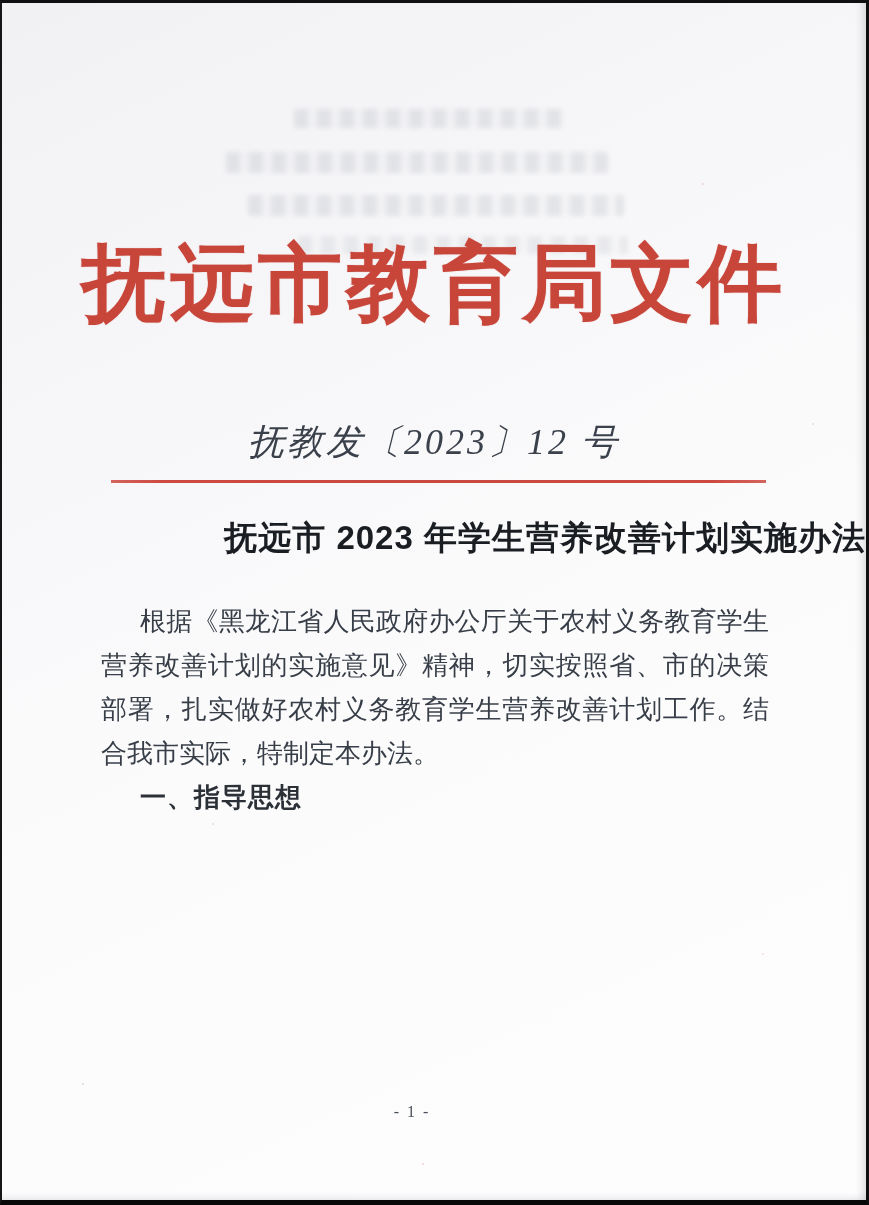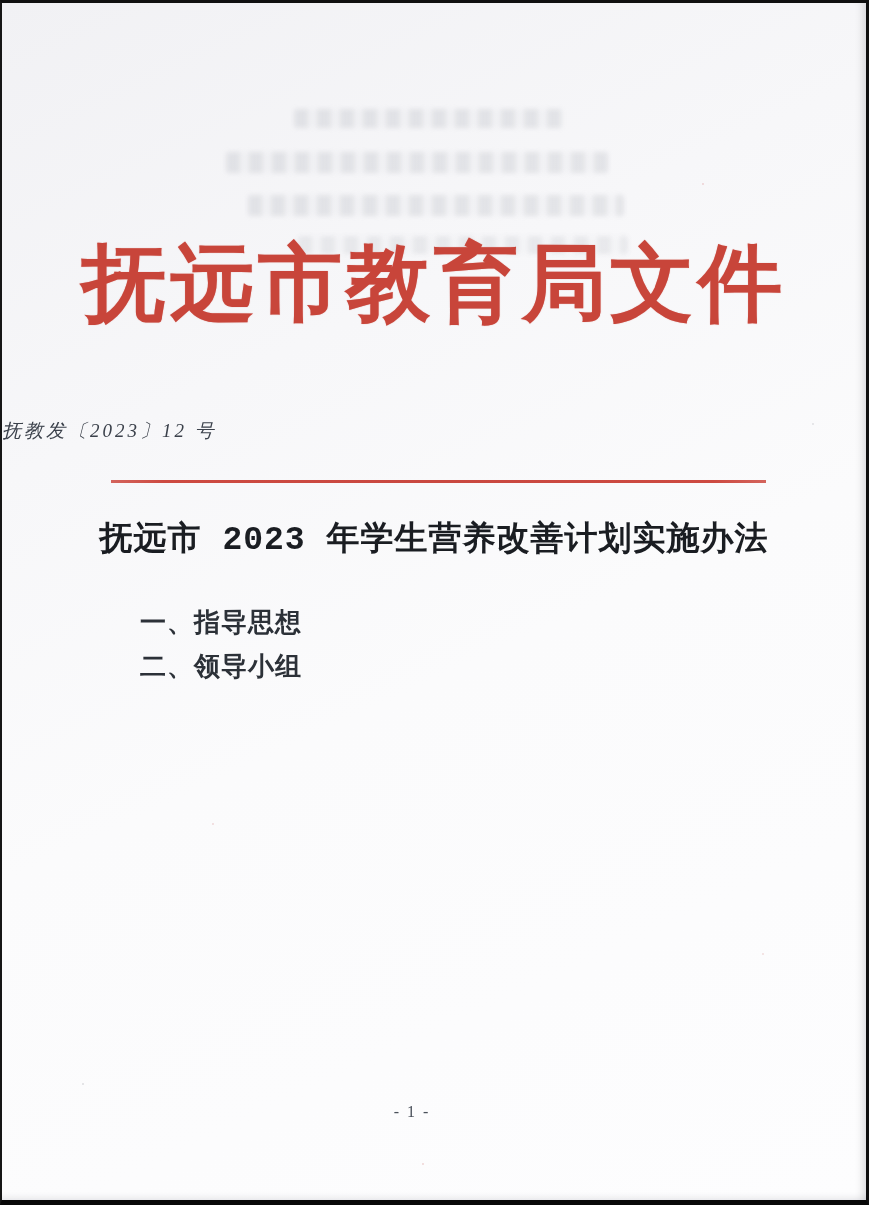--- a/index.html
+++ b/index.html
@@ -62,45 +62,46 @@
     font-weight: bold;
     letter-spacing: 4px;
     color: #c8453a;
     text-shadow: 0 0 1px rgba(200,69,58,0.55);
     white-space: nowrap;
   }
   .doc-number {
     position: absolute;
     left: 0; right: 0;
     top: 415px;
-    font-size: 19px;
+    text-align: center;
+    font-size: 36px;
     letter-spacing: 3px;
     color: #3b414b;
     font-style: italic;
     font-family: "Liberation Serif", serif;
   }
   .red-rule {
     position: absolute;
     left: 109px;
     top: 477px;
     width: 655px;
     height: 3px;
     background: linear-gradient(90deg,
       rgba(205,74,65,0.85) 0%, #cd4a41 8%, #c94840 50%, #cd4a41 92%, rgba(205,74,65,0.85) 100%);
   }
   .doc-title {
     position: absolute;
     left: 0; right: 0;
     top: 513px;
-    text-align: center;
+    text-align: right;
     font-size: 33px;
     font-weight: bold;
     letter-spacing: 1px;
     color: #1a1d22;
-    font-family: Liberation Mono, monospace;
+    font-family: Liberation Sans, sans-serif;
     white-space: nowrap;
   }
   .body-text {
     position: absolute;
     left: 99px;
     top: 597px;
     width: 668px;
     font-size: 26px;
     line-height: 44px;
     color: #383e47;
@@ -109,21 +110,21 @@
   .body-text p, .body-text h3, .body-text div {
     margin: 0;
     padding: 0;
     text-indent: 39px;
     font-weight: normal;
     font-size: 26px;
   }
   .body-text h3 {
     font-weight: bold;
     color: #2c3138;
-    font-family: Liberation Sans, sans-serif;
+    font-family: Liberation Serif, serif;
     letter-spacing: 1px;
   }
   .leader-row { letter-spacing: 1px; }
   .page-number {
     position: absolute;
     left: 0; right: 0;
     top: 1100px;
     text-align: center;
     transform: translateX(-22px);
     font-size: 16px;
@@ -145,19 +146,19 @@
 
   <div class="agency-header">抚远市教育局文件</div>
 
   <div class="doc-number">抚教发〔2023〕12 号</div>
 
   <div class="red-rule"></div>
 
   <div class="doc-title">抚远市 2023 年学生营养改善计划实施办法</div>
 
   <div class="body-text">
+    <p>根据《黑龙江省人民政府办公厅关于农村义务教育学生营养改善计划的实施意见》精神，切实按照省、市的决策部署，扎实做好农村义务教育学生营养改善计划工作。结合我市实际，特制定本办法。</p>
     <h3>一、指导思想</h3>
-    <h3>二、领导小组</h3>
   </div>
 
   <div class="page-number">- 1 -</div>
 
 </div>
 
 </body></html>

